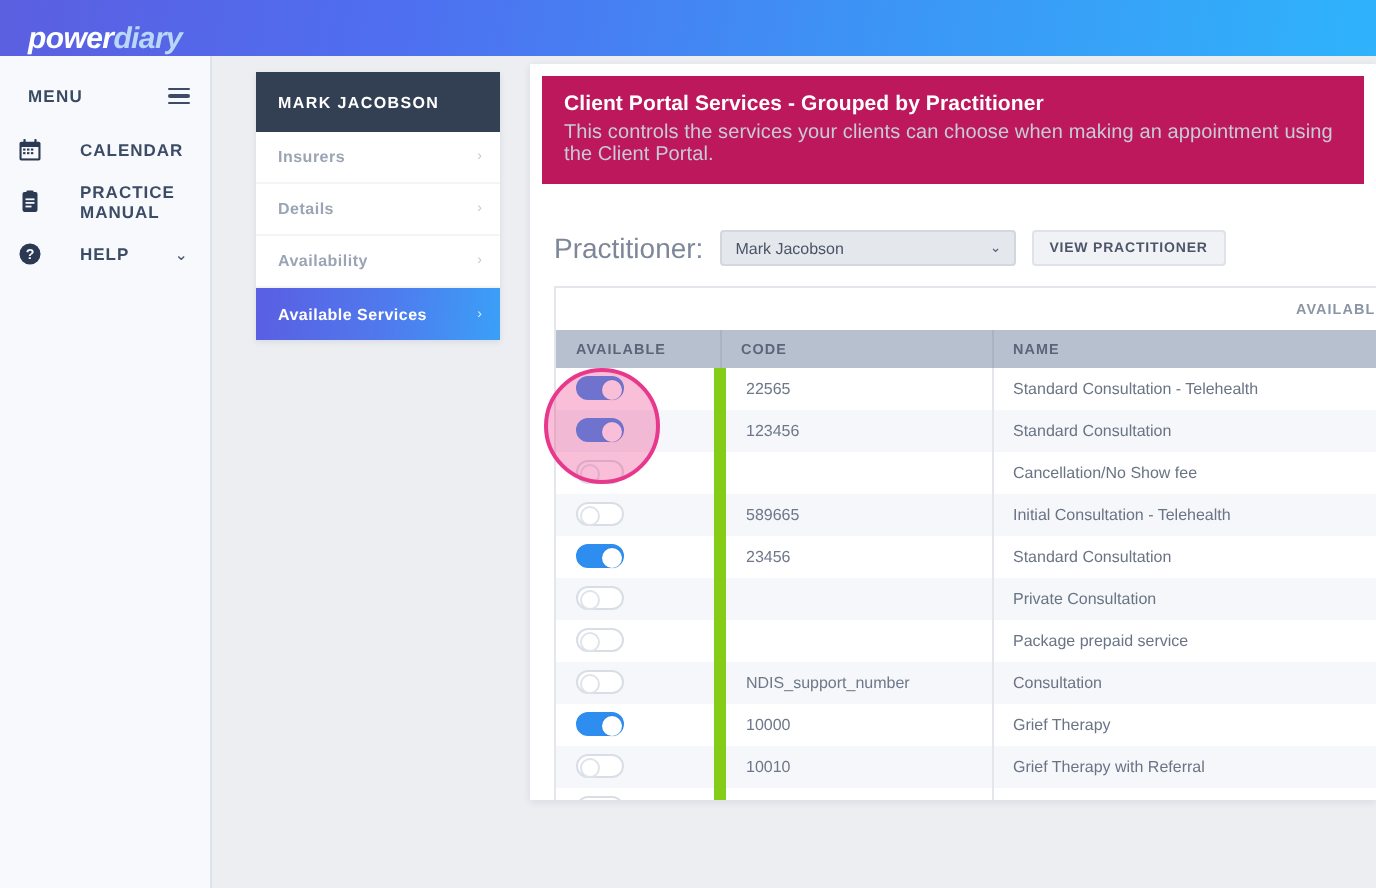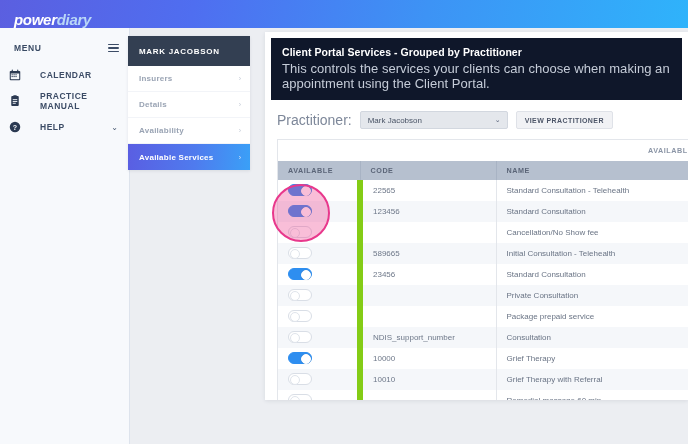--- a/index.html
+++ b/index.html
@@ -23,21 +23,21 @@
     font-style: italic;
     font-weight: bold;
     letter-spacing: -0.3px;
   }
   .logo .w1 { color: #ffffff; }
   .logo .w2 { color: #b9d7f7; }
 
   
   .leftnav {
     position: absolute; top: 28px; left: 0;
-    width: 130px; height: 416px;
+    width: 106px; height: 416px;
     background: #f7f9fc;
     border-right: 1px solid #dde3ec;
   }
   .menu-head {
     height: 28px; margin-top: 6px;
     display: flex; align-items: center; justify-content: space-between;
     padding: 0 10px 0 14px;
   }
   .menu-head .mlabel {
     font-size: 8.5px; font-weight: bold; letter-spacing: 0.6px; color: #394a64;
@@ -88,29 +88,29 @@
 
   
   .main {
     position: absolute; top: 32px; left: 265px;
     width: 423px; height: 368px;
     background: #ffffff;
     box-shadow: 0 1px 4px rgba(40,50,70,0.10);
     overflow: hidden;
   }
   .page-head {
-    margin: 6px 6px 0 6px;
-    background: #0f172a;
+    margin: 6px 6px 12px 6px;
+    background: #be185d;
     padding: 8px 11px 9px 11px;
   }
   .page-head .ph-title {
     color: #ffffff; font-size: 10.5px; font-weight: bold; letter-spacing: 0.05px;
   }
   .page-head .ph-sub {
-    color: #c5ccd8; font-size: 13px; margin-top: 3px; letter-spacing: 0.05px;
+    color: #c5ccd8; font-size: 10px; margin-top: 3px; letter-spacing: 0.05px;
   }
 
   .toolbar {
     display: flex; align-items: center; gap: 8px;
     padding: 11px 0 10px 12px;
   }
   .toolbar .tb-label { font-size: 14px; color: #7d8799; }
   .tb-select {
     width: 148px; height: 18px;
     background: #e4e7ec; border: 1px solid #d2d7df; border-radius: 2px;

